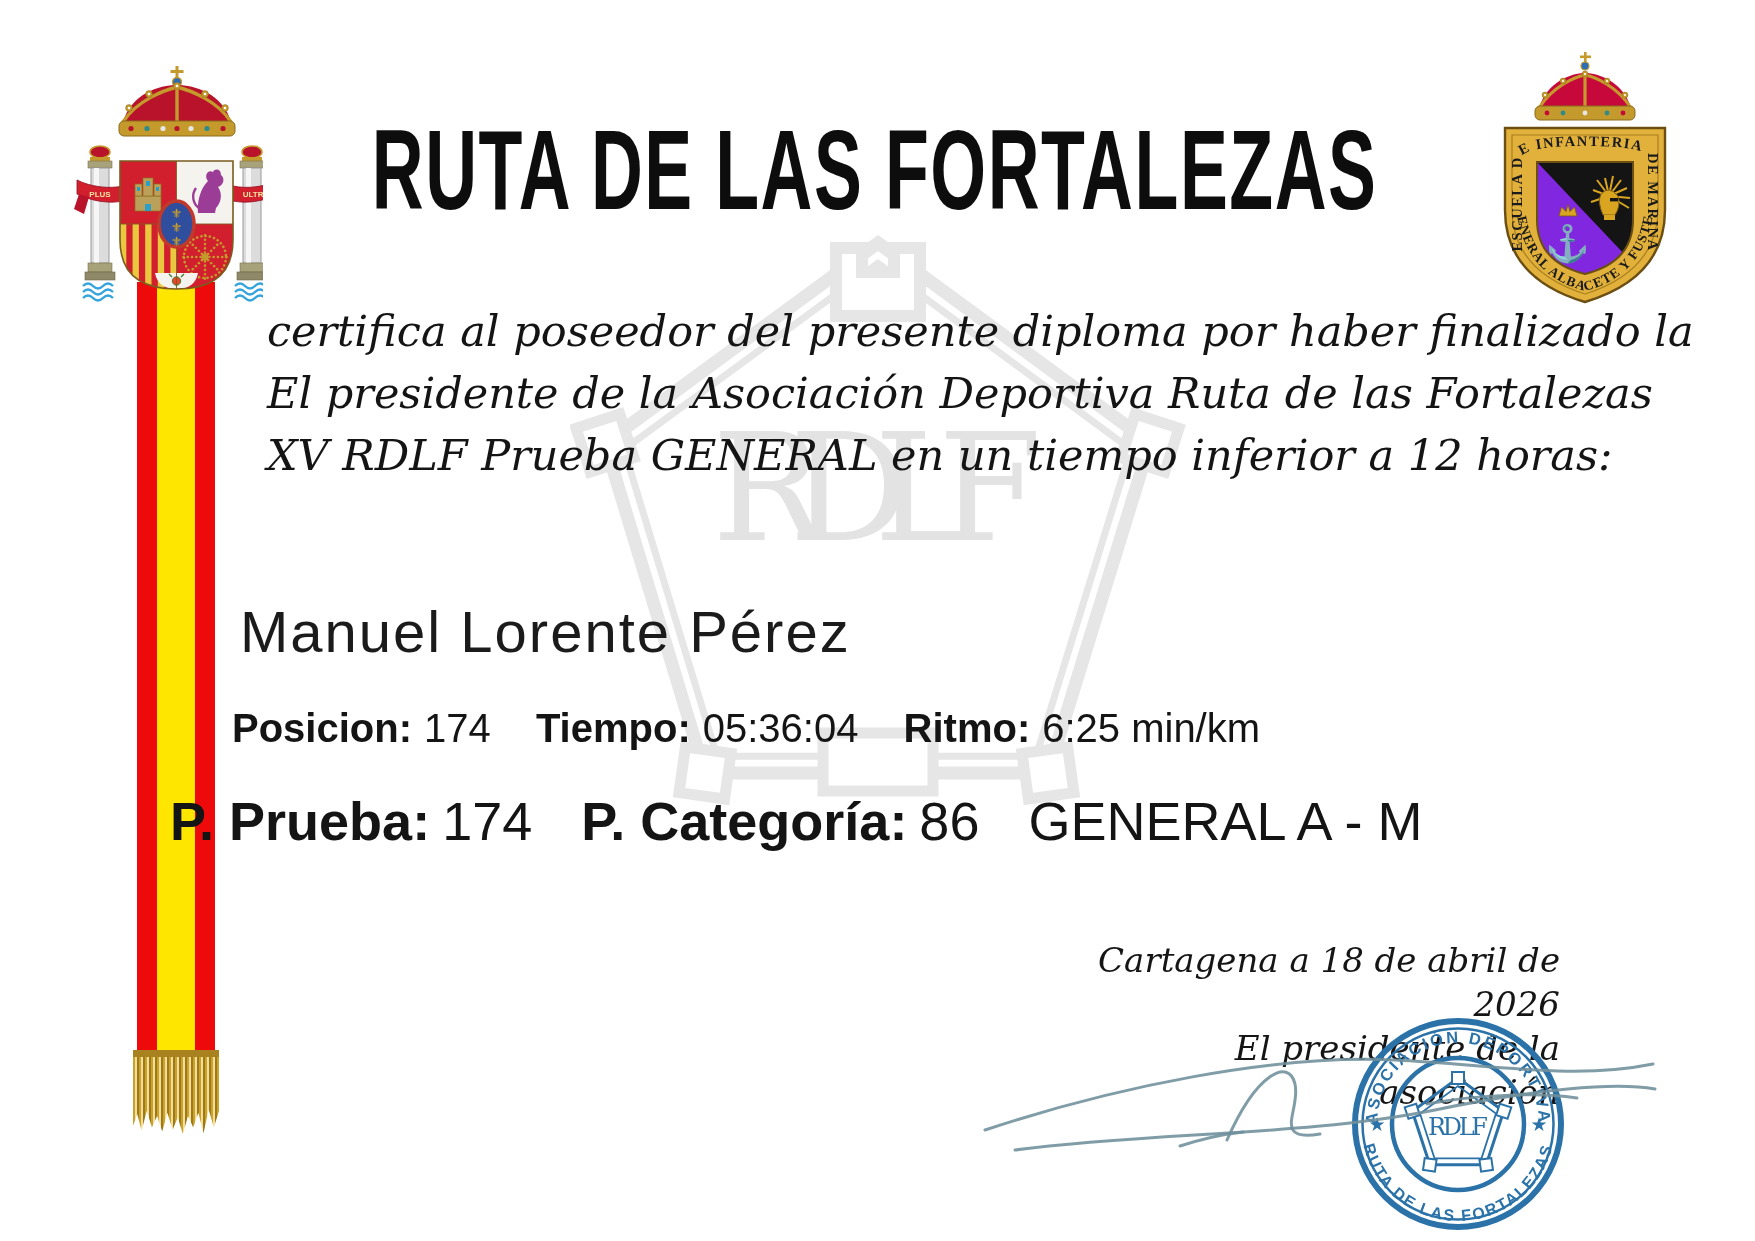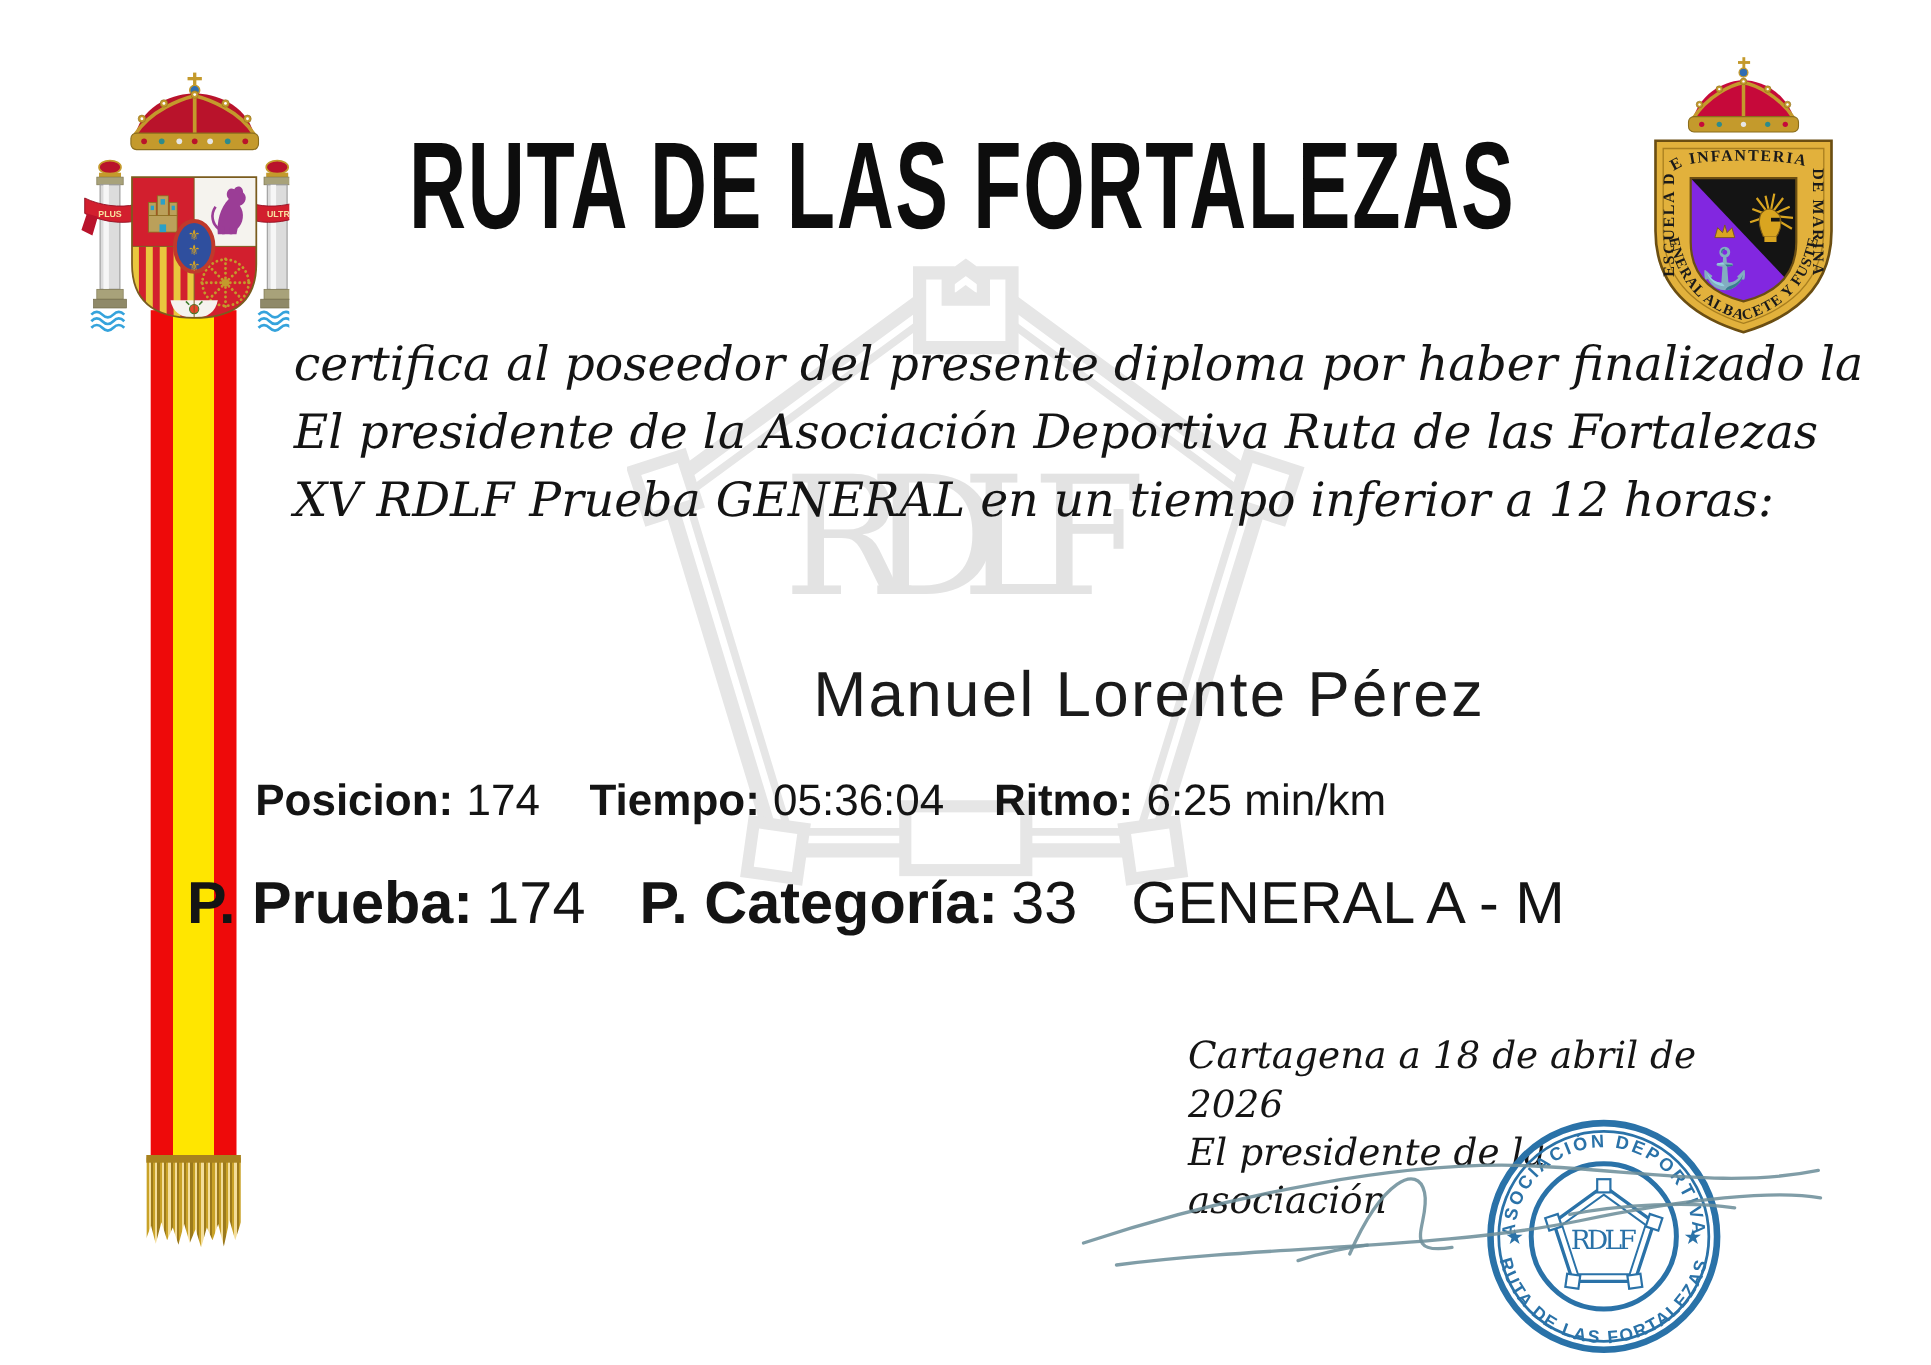--- a/index.html
+++ b/index.html
@@ -20,30 +20,30 @@
          font-weight:bold;font-size:92px;color:#0d0d0d;white-space:nowrap;}
   .title .tscale{display:inline-block;transform:scale(0.78,1.22);transform-origin:center;
          letter-spacing:2px;}
   
   .emblem{position:absolute;left:1475px;top:50px;width:220px;height:260px;z-index:2;}
   
   .bodytext{position:absolute;left:267px;top:300px;width:1250px;z-index:2;
             font-family:"DejaVu Serif",serif;font-style:italic;font-size:43px;
             line-height:62px;color:#141414;white-space:nowrap;}
   
-  .name{position:absolute;left:240px;top:598px;width:1110px;text-align:right;z-index:2;
+  .name{position:absolute;left:240px;top:598px;width:1110px;text-align:left;z-index:2;
         font-size:58px;letter-spacing:2px;color:#1b1b1b;}
   
   .stats1{position:absolute;left:232px;top:706px;z-index:2;font-size:40px;white-space:nowrap;color:#141414;}
   .stats2{position:absolute;left:170px;top:790px;z-index:2;font-size:54px;white-space:nowrap;color:#141414;}
   .stats1 b,.stats2 b{font-weight:bold;}
   .gap{display:inline-block;width:34px;}
   .smallgap{display:inline-block;width:12px;}
   
-  .footer{position:absolute;left:1080px;top:938px;width:480px;z-index:2;text-align:left;
+  .footer{position:absolute;left:1080px;top:938px;width:480px;z-index:2;text-align:right;
           font-family:"DejaVu Serif",serif;font-style:italic;font-size:34px;line-height:44px;color:#151515;}
   
   .stamp{position:absolute;left:1348px;top:1014px;width:220px;height:220px;z-index:3;}
   .stamp-blue{stroke:#2a72a8;fill:none;}
   .stamp-text{fill:#2a72a8;font-family:"Liberation Sans",sans-serif;font-weight:bold;}
   .signature{position:absolute;left:975px;top:1042px;width:690px;height:140px;z-index:4;}
   .sig{stroke:#6e8f9b;stroke-width:3;fill:none;stroke-linecap:round;opacity:.88;}
 </style>
 </head>
 <body>
@@ -270,21 +270,21 @@
   <div class="name">Manuel Lorente Pérez</div>
 
   <div class="stats1">
     <b>Posicion:</b><span class="smallgap"></span><span>174</span><span class="gap"></span>
     <b>Tiempo:</b><span class="smallgap"></span><span>05:36:04</span><span class="gap"></span>
     <b>Ritmo:</b><span class="smallgap"></span><span>6:25 min/km</span>
   </div>
 
   <div class="stats2">
     <b>P. Prueba:</b><span class="smallgap"></span><span>174</span><span class="gap"></span>
-    <b>P. Categoría:</b><span class="smallgap"></span><span>33</span><span class="gap"></span>
+    <b>P. Categoría:</b><span class="smallgap"></span><span>86</span><span class="gap"></span>
     <span>GENERAL A - M</span>
   </div>
 
   <div class="footer">
     <div>Cartagena a 18 de abril de 2026</div>
     <div>El presidente de la asociación</div>
   </div>
 
   <svg class="stamp" viewBox="0 0 220 220">
     <defs>

